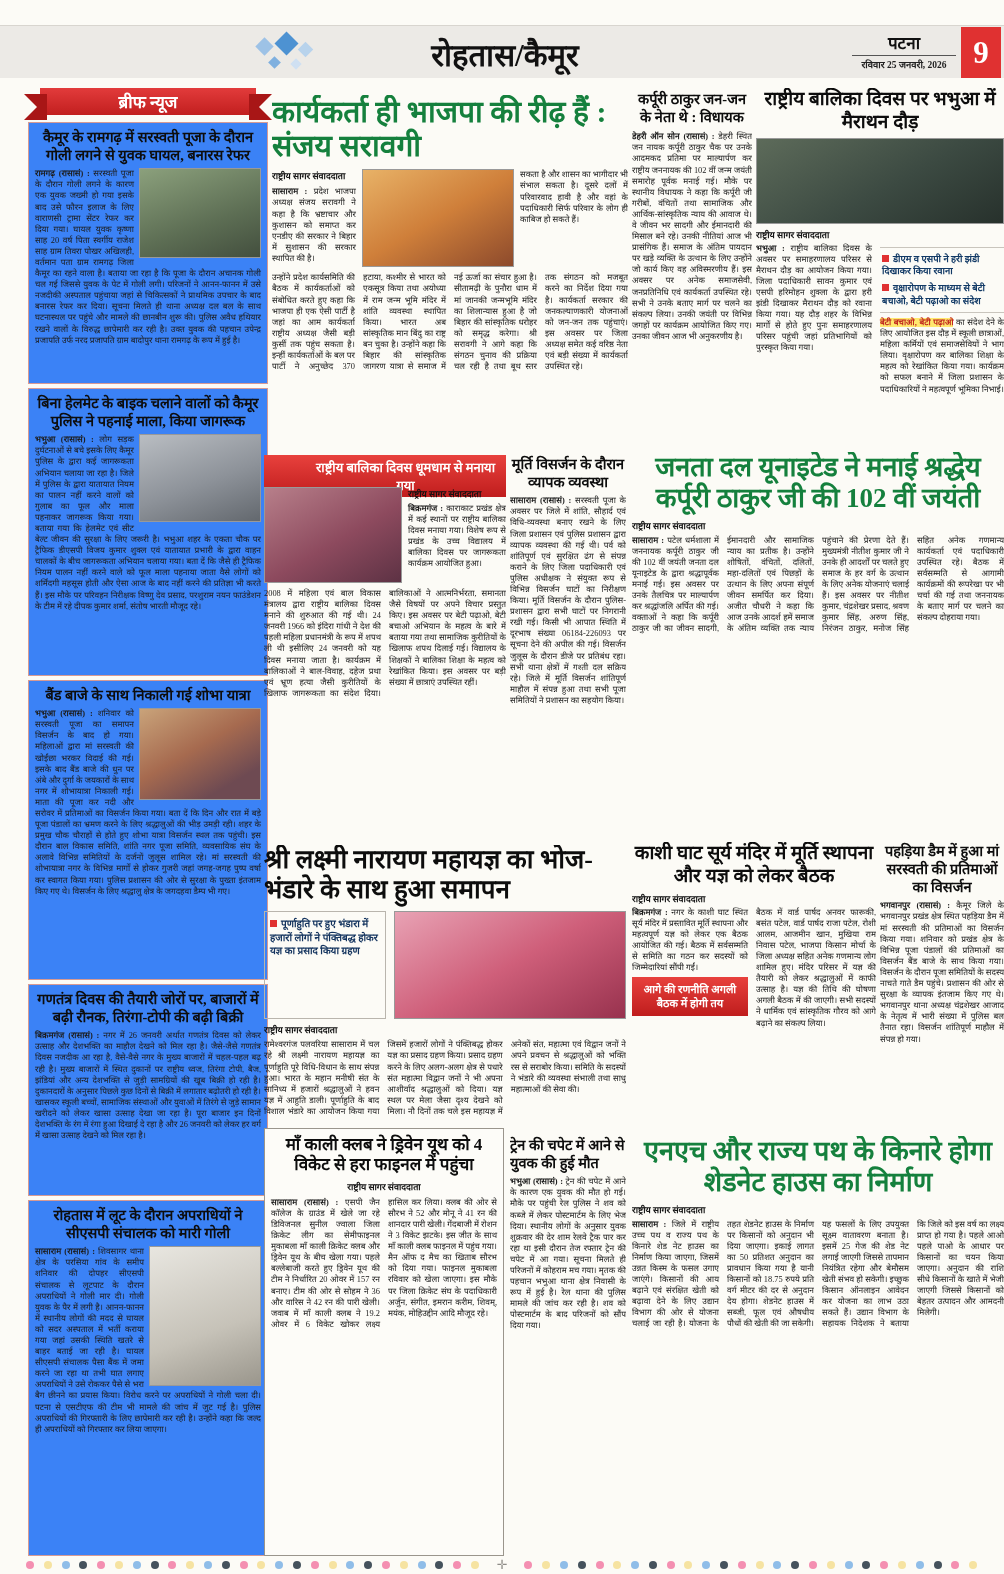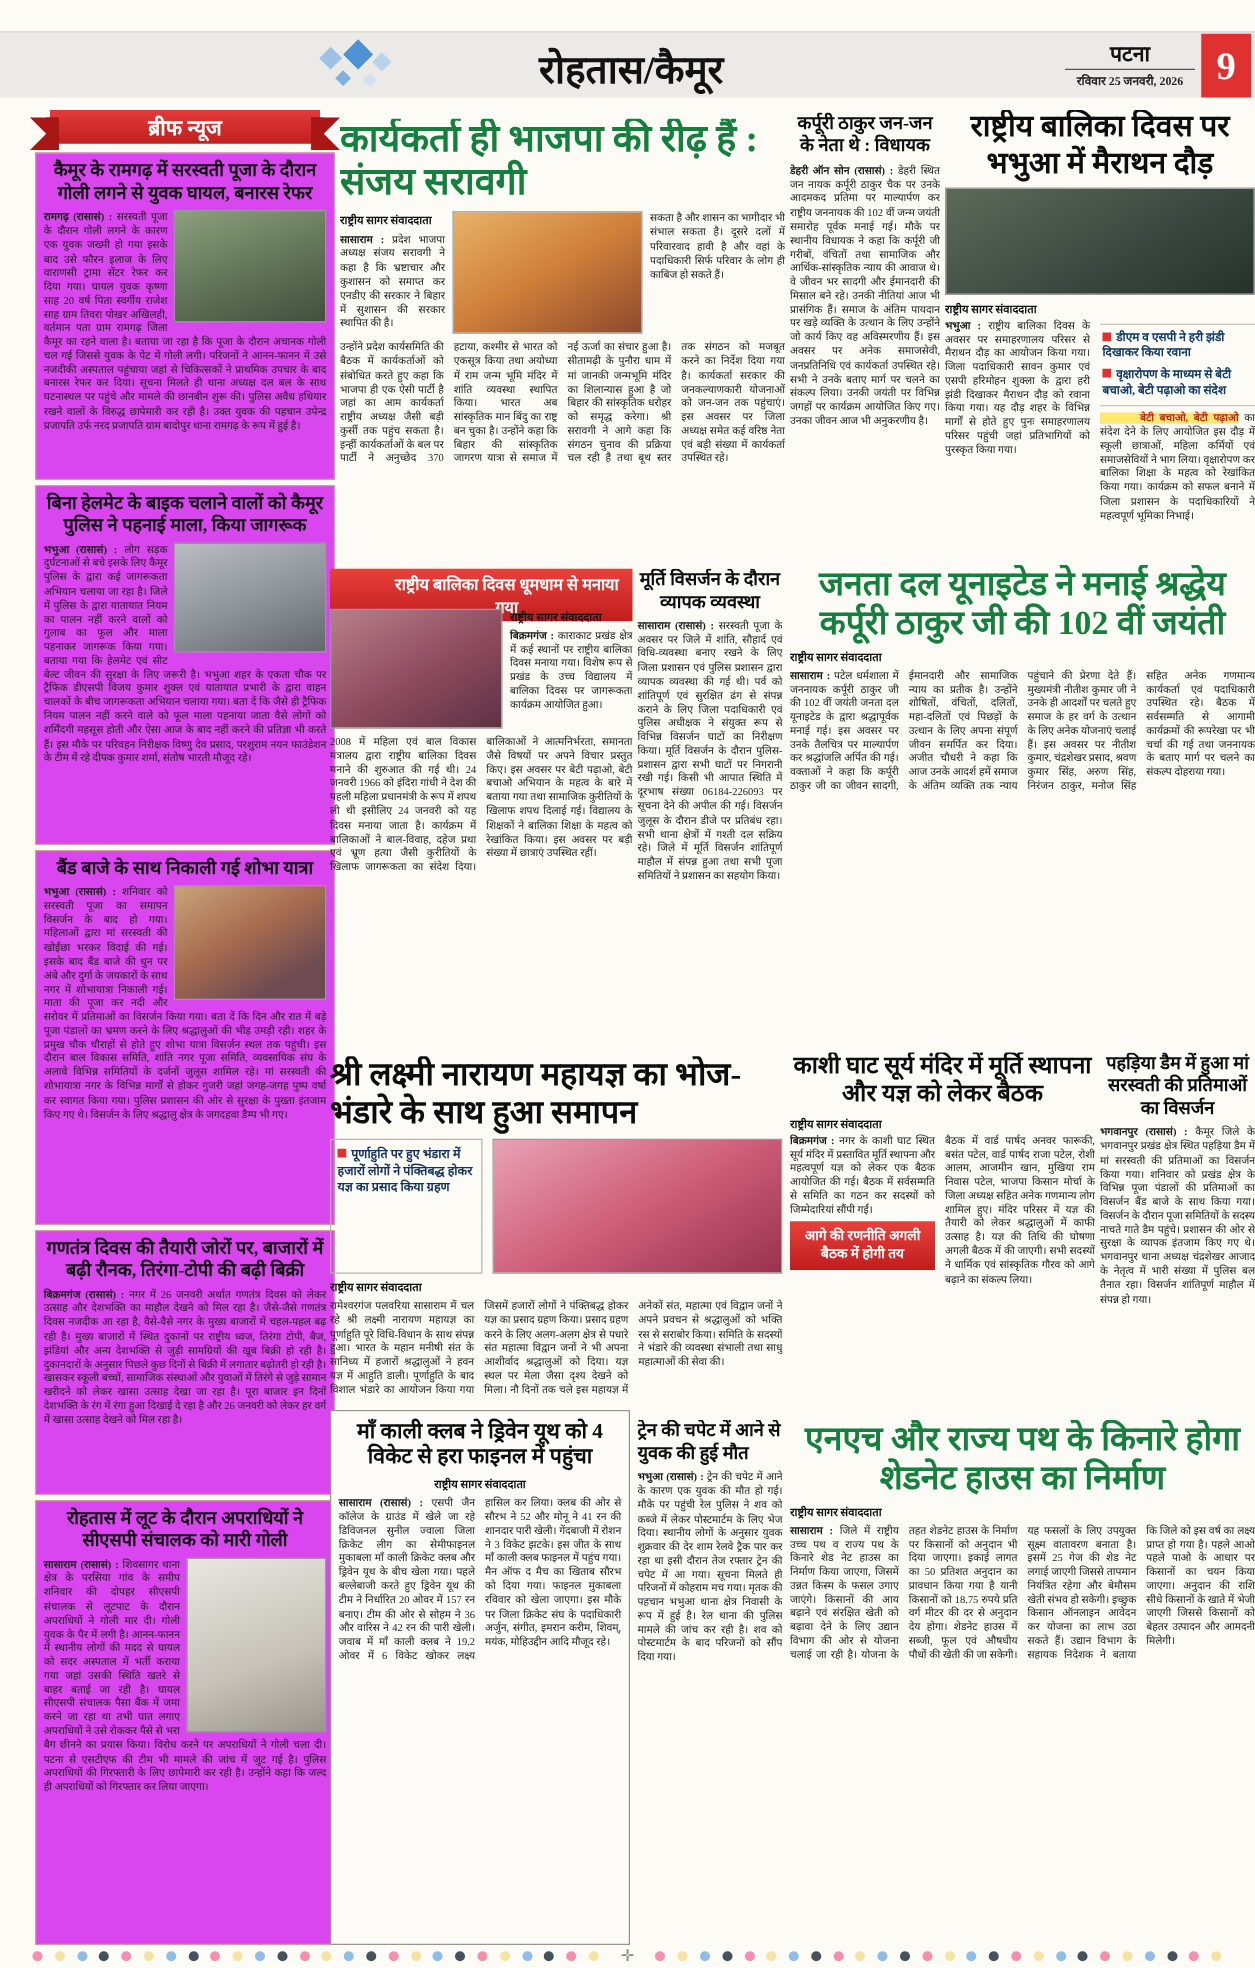--- a/index.html
+++ b/index.html
@@ -37,41 +37,41 @@
   .cols2 { column-count:2; column-gap:8px; }
   .cols3 { column-count:3; column-gap:8px; }
   .cols4 { column-count:4; column-gap:8px; }
 
   
   .ribbon { position:absolute; left:40px; top:88px; width:216px; height:27px; background:linear-gradient(#e23b3b,#c21f1f);
             color:#fff; font-size:17px; font-weight:bold; display:flex; align-items:center; justify-content:center; z-index:2; }
   .ribbon:before, .ribbon:after { content:""; position:absolute; top:6px; border:13px solid #a81616; z-index:-1; }
   .ribbon:before { left:-16px; border-right-width:10px; border-left-color:transparent; }
   .ribbon:after  { right:-16px; border-left-width:10px; border-right-color:transparent; }
-  .brief-box { border:1px solid #d79a94; background:#d946ef; padding:5px 6px; }
+  .brief-box { border:1px solid #d79a94; background:#3b82f6; padding:5px 6px; }
   .brief-box .h-sm { margin-bottom:4px; }
   .ph-r { float:right; margin:0 0 3px 5px; }
 
   
   .ph-field    { background:linear-gradient(160deg,#8ba07c,#5d6e54 60%,#434f3e); }
   .ph-street   { background:linear-gradient(160deg,#b9bdc2,#8d9299 55%,#63686e); }
   .ph-yatra    { background:linear-gradient(150deg,#c9a37a,#a66a4f 45%,#6e4a52 80%); }
   .ph-portrait { background:linear-gradient(160deg,#e8e6e0,#c6c2b8 60%,#9a968c); }
   .ph-stage    { background:linear-gradient(150deg,#e8b267,#cf7f3a 50%,#8d4a2c); }
   .ph-girls    { background:linear-gradient(150deg,#b77f8a,#8d4a5e 55%,#5d3244); }
   .ph-yagya    { background:linear-gradient(150deg,#e8a2b4,#cf5f7a 50%,#98324e); }
   .ph-marathon { background:linear-gradient(150deg,#5d6b5a,#3c4a42 55%,#27312c); }
 
   .red-banner { background:linear-gradient(#e8413d,#c01d1d); color:#fff; font-size:13px; font-weight:bold;
                 text-align:center; padding:3px 2px; }
   .sub-box { border:1px solid #b9b5ad; padding:5px; font-size:10px; font-weight:bold; line-height:1.35; color:#13335e; }
   .rsq { display:inline-block; width:7px; height:7px; background:#e03131; margin-right:4px; }
   .bullet-item { font-size:9.5px; font-weight:bold; line-height:1.3; color:#123a66; margin-bottom:5px; }
   .bullets-box { border-top:1px solid #c9c5bd; border-bottom:1px solid #c9c5bd; padding:5px 2px; margin:4px 0; }
-  .hl { background:#ffe86e; color:#c0261f; font-weight:bold;padding-left:32px; }
+  .hl { background:#ffe86e; color:#c0261f; font-weight:bold; }
   .red-box { background:linear-gradient(#e8413d,#bf1d1d); color:#fff; font-size:11px; font-weight:bold;
              text-align:center; padding:5px 3px; margin:4px 0; line-height:1.3; }
   .boxed { border:1px solid #9a958c; padding:6px; background:#fdfcf8; }
 
   
   .footer-dots { position:absolute; left:26px; right:26px; bottom:3px; height:12px; display:flex;
                  justify-content:space-between; align-items:center; }
   .dot { width:8px; height:8px; border-radius:50%; display:inline-block; }
   .ornament { position:absolute; left:488px; bottom:1px; width:28px; height:16px; background:#fcfbf6; z-index:2;
               color:#8f8d88; font-size:13px; text-align:center; line-height:16px; }
@@ -189,21 +189,21 @@
       <span>ट्रेन की चपेट में आने के कारण एक युवक की मौत हो गई। मौके पर पहुंची रेल पुलिस ने शव को कब्जे में लेकर पोस्टमार्टम के लिए भेज दिया। स्थानीय लोगों के अनुसार युवक शुक्रवार की देर शाम रेलवे ट्रैक पार कर रहा था इसी दौरान तेज रफ्तार ट्रेन की चपेट में आ गया। सूचना मिलते ही परिजनों में कोहराम मच गया। मृतक की पहचान भभुआ थाना क्षेत्र निवासी के रूप में हुई है। रेल थाना की पुलिस मामले की जांच कर रही है। शव को पोस्टमार्टम के बाद परिजनों को सौंप दिया गया।</span></p>
   </div>
 
   <div class="abs" style="left:632px;top:90px;width:120px;height:358px;">
     <div class="h-sm">कर्पूरी ठाकुर जन-जन के नेता थे : विधायक</div>
     <p class="bt" style="margin-top:5px;"><b class="dl">डेहरी ऑन सोन (रासासं) :</b>
       <span>डेहरी स्थित जन नायक कर्पूरी ठाकुर चैक पर उनके आदमकद प्रतिमा पर माल्यार्पण कर राष्ट्रीय जननायक की 102 वीं जन्म जयंती समारोह पूर्वक मनाई गई। मौके पर स्थानीय विधायक ने कहा कि कर्पूरी जी गरीबों, वंचितों तथा सामाजिक और आर्थिक-सांस्कृतिक न्याय की आवाज थे। वे जीवन भर सादगी और ईमानदारी की मिसाल बने रहे। उनकी नीतियां आज भी प्रासंगिक हैं। समाज के अंतिम पायदान पर खड़े व्यक्ति के उत्थान के लिए उन्होंने जो कार्य किए वह अविस्मरणीय हैं। इस अवसर पर अनेक समाजसेवी, जनप्रतिनिधि एवं कार्यकर्ता उपस्थित रहे। सभी ने उनके बताए मार्ग पर चलने का संकल्प लिया। उनकी जयंती पर विभिन्न जगहों पर कार्यक्रम आयोजित किए गए। उनका जीवन आज भी अनुकरणीय है।</span></p>
   </div>
 
   <div class="abs" style="left:756px;top:88px;width:248px;height:360px;">
-    <div class="h-md" style="font-size:24px;">राष्ट्रीय बालिका दिवस पर भभुआ में मैराथन दौड़</div>
+    <div class="h-md" style="font-size:19px;">राष्ट्रीय बालिका दिवस पर भभुआ में मैराथन दौड़</div>
     <div class="photo ph-marathon" style="width:100%;height:86px;margin-top:4px;"></div>
     <div class="byline" style="margin:4px 0 2px 0;">राष्ट्रीय सागर संवाददाता</div>
     <div style="display:flex;gap:8px;">
       <p class="bt" style="width:116px;flex:none;"><b class="dl">भभुआ :</b>
         <span>राष्ट्रीय बालिका दिवस के अवसर पर समाहरणालय परिसर से मैराथन दौड़ का आयोजन किया गया। जिला पदाधिकारी सावन कुमार एवं एसपी हरिमोहन शुक्ला के द्वारा हरी झंडी दिखाकर मैराथन दौड़ को रवाना किया गया। यह दौड़ शहर के विभिन्न मार्गों से होते हुए पुनः समाहरणालय परिसर पहुंची जहां प्रतिभागियों को पुरस्कृत किया गया।</span></p>
       <div style="flex:1;">
         <div class="bullets-box">
           <div class="bullet-item"><span class="rsq"></span><span>डीएम व एसपी ने हरी झंडी दिखाकर किया रवाना</span></div>
           <div class="bullet-item" style="margin-bottom:0;"><span class="rsq"></span><span>वृक्षारोपण के माध्यम से बेटी बचाओ, बेटी पढ़ाओ का संदेश</span></div>
         </div>

